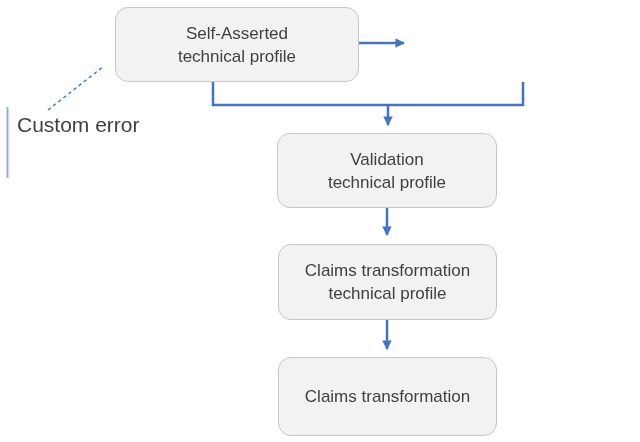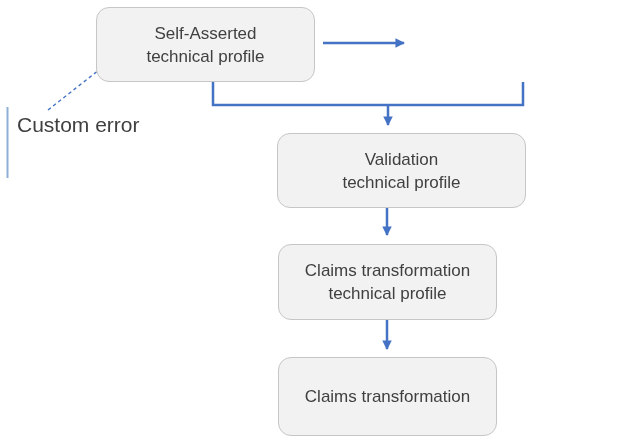--- a/index.html
+++ b/index.html
@@ -72,29 +72,29 @@
 
     <line x1="387" y1="208" x2="387" y2="235" stroke="#4472C4" stroke-width="2.5" marker-end="url(#arrowhead)"></line>
 
     <line x1="387" y1="320" x2="387" y2="349" stroke="#4472C4" stroke-width="2.5" marker-end="url(#arrowhead)"></line>
 
     <line x1="48" y1="110" x2="104" y2="66" stroke="#4472C4" stroke-width="1.4" stroke-dasharray="3.5,3"></line>
 
     <line x1="7.5" y1="107" x2="7.5" y2="178" stroke="#8FAFD6" stroke-width="2"></line>
   </svg>
 
-  <div class="node" style="left:96px; top:7px; width:219px; height:75px;">
+  <div class="node" style="left:115px; top:7px; width:244px; height:75px;">
     <div class="node-label">
       <span class="line">Self-Asserted</span>
       <span class="line">technical profile</span>
     </div>
   </div>
 
 
-  <div class="node" style="left:277px; top:133px; width:249px; height:75px;">
+  <div class="node" style="left:277px; top:133px; width:220px; height:75px;">
     <div class="node-label">
       <span class="line">Validation</span>
       <span class="line">technical profile</span>
     </div>
   </div>
 
   <div class="node" style="left:278px; top:244px; width:219px; height:76px;">
     <div class="node-label">
       <span class="line">Claims transformation</span>
       <span class="line">technical profile</span>

